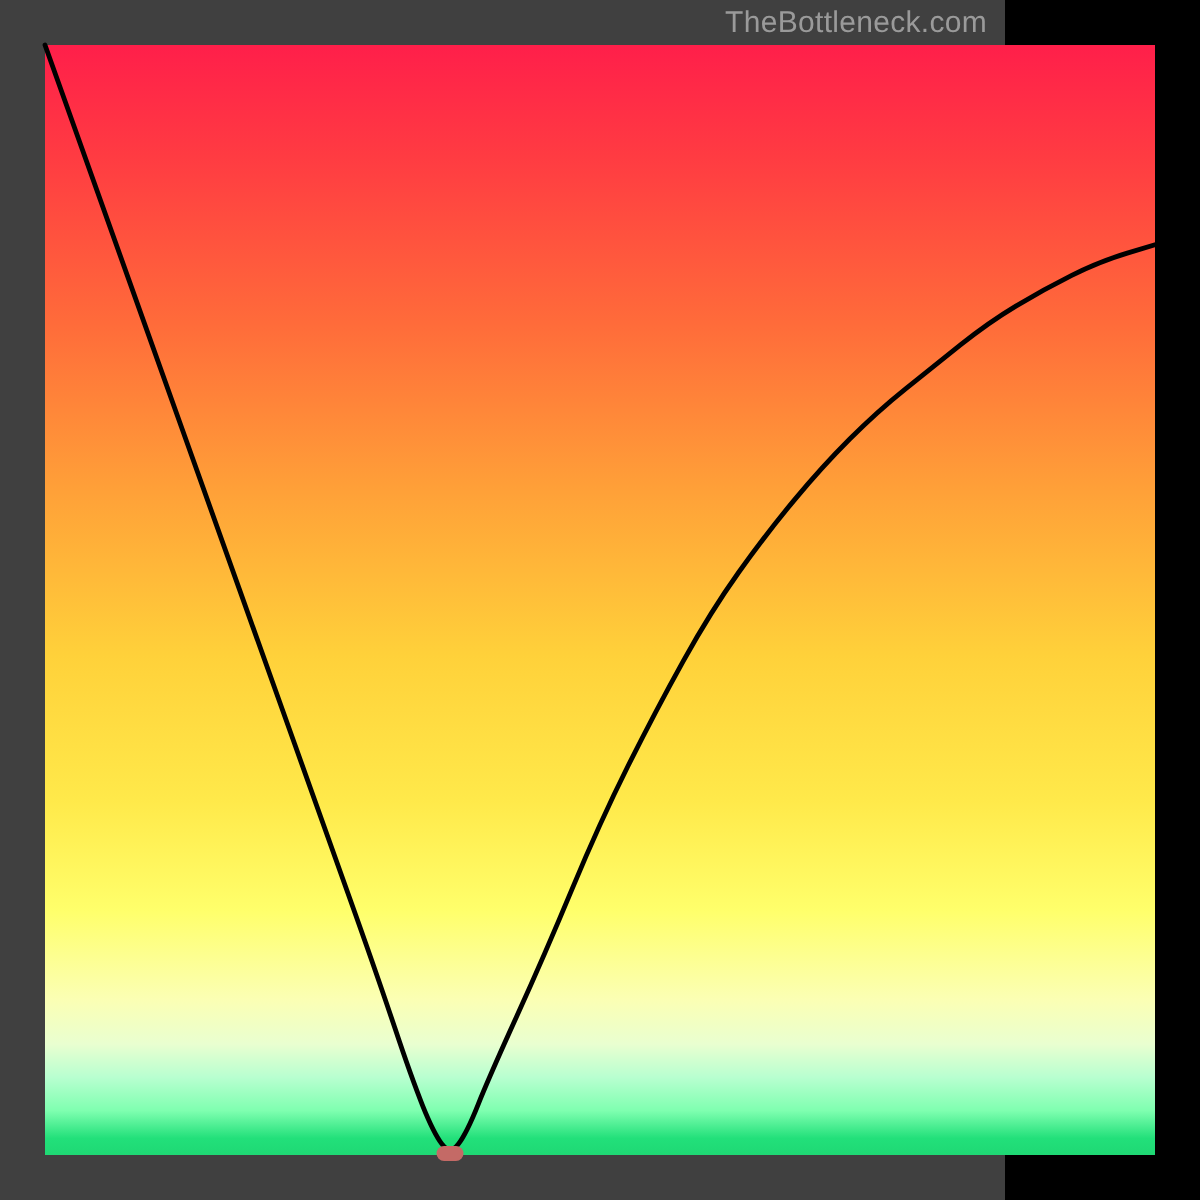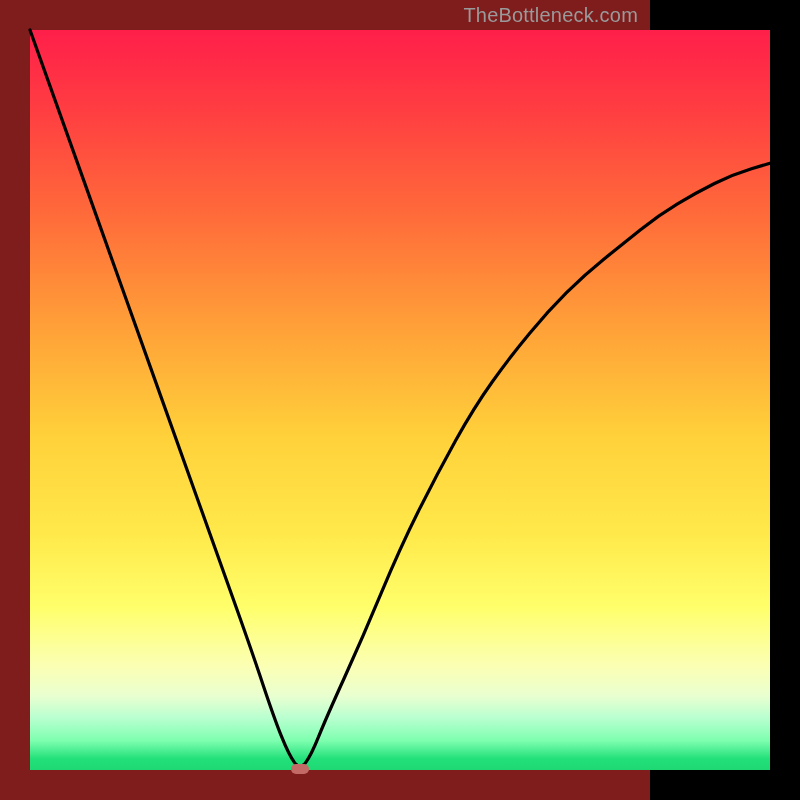--- a/index.html
+++ b/index.html
@@ -10,21 +10,22 @@
     background: #000;
     overflow: hidden;
     font-family: Arial, Helvetica, sans-serif;
   }
   .frame {
     position: absolute;
     top: 0;
     left: 0;
     width: 650px;
     height: 800px;
-    background: #7f1d1d;
+    background: #404040;
+    padding-left: 20px;
   }
   .plot-area {
     position: absolute;
     top: 30px;
     left: 30px;
     width: 740px;
     height: 740px;
     
     background: linear-gradient(
       to bottom,

